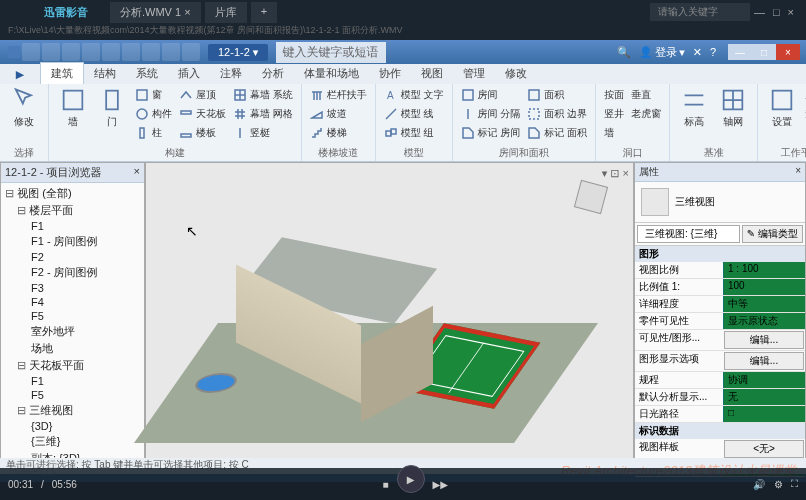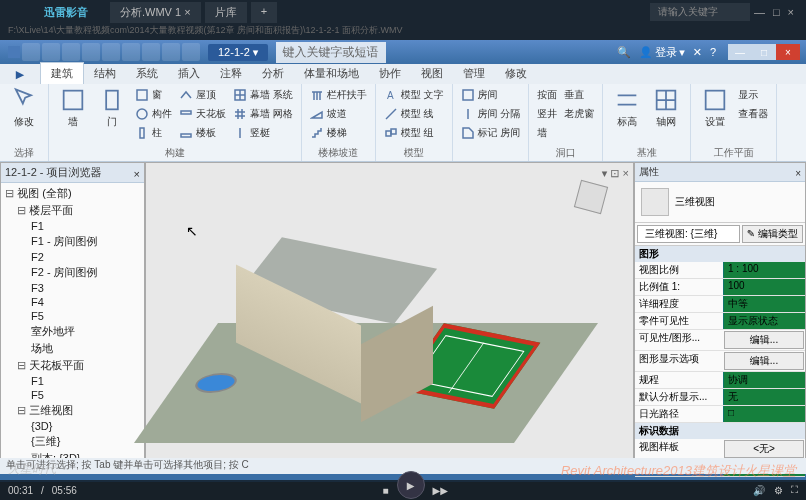--- a/index.html
+++ b/index.html
@@ -38,21 +38,21 @@
 .rgroup .body { flex:1; display:flex; gap:3px; align-items:flex-start; }
 .rgroup .lbl { text-align:center; color:#666; font-size:10px; padding:1px 0; }
 .lbtn { width:36px; display:flex; flex-direction:column; align-items:center; gap:1px; font-size:10px; color:#333; }
 .lbtn .ic { width:28px; height:28px; }
 .sbtn { display:flex; align-items:center; gap:3px; font-size:10px; color:#333; height:18px; padding:0 2px; white-space:nowrap; }
 .sbtn .ic { width:14px; height:14px; }
 .col { display:flex; flex-direction:column; gap:1px; }
 
 .workarea { display:flex; height:300px; }
 .browser { width:145px; background:#fafafa; border:1px solid #aaa; display:flex; flex-direction:column; font-size:11px; }
-.panel-hdr { background:#dde6f0; padding:2px 4px; color:#333; border-bottom:1px solid #bcd; display:flex; align-items:flex-end; }
+.panel-hdr { background:#dde6f0; padding:2px 4px; color:#333; border-bottom:1px solid #bcd; display:flex; align-items:flex-start; }
 .tree { flex:1; overflow:hidden; padding:2px 4px; color:#222; }
 .tree div { padding:1px 0; white-space:nowrap; }
 .tree .i1 { padding-left:12px; }
 .tree .i2 { padding-left:26px; }
 .toggle { color:#666; }
 
 .canvas { flex:1; background:#e8e8e8; position:relative; border:1px solid #aaa; }
 .canvas .ctrl-tr { position:absolute; top:4px; right:4px; color:#666; }
 .cursor { position:absolute; top:60px; left:40px; font-size:14px; }
 
@@ -77,21 +77,21 @@
 .props .selector .btn { border:1px solid #aaa; padding:1px 4px; background:#eee; }
 .sect { background:#dde6f0; padding:1px 4px; font-weight:bold; }
 .prow { display:flex; border-bottom:1px solid #e0e0e0; }
 .prow .k { width:88px; padding:1px 4px; }
 .prow .v { flex:1; padding:1px 4px; background:#15803d; border-left:1px solid #0f766e; }
 .prow .v.btn { text-align:center; background:#eee; border:1px solid #aaa; margin:1px; }
 
 .statusbar { position:absolute; bottom:8px; left:0; right:0; height:16px; background:#e8eef4; color:#555; font-size:10px; padding:0 6px; }
 
 
-.playbar { position:absolute; bottom:0; left:0; right:0; height:20px; background:rgba(20,30,40,.85); color:#ccc; display:flex; align-items:center; padding:0 8px; font-size:10px; gap:8px; }
+.playbar { position:absolute; bottom:0; left:0; right:0; height:32px; background:rgba(20,30,40,.85); color:#ccc; display:flex; align-items:center; padding:0 8px; font-size:10px; gap:8px; }
 .playbar .play { width:28px; height:28px; border-radius:50%; background:#334; border:1px solid #556; color:#ccc; display:flex; align-items:center; justify-content:center; margin-top:-10px; }
 .watermark { position:absolute; bottom:20px; right:10px; color:rgba(255,120,70,.55); font-size:13px; font-style:italic; }
 .watermark2 { position:absolute; bottom:22px; left:8px; color:rgba(180,180,180,.6); font-size:12px; font-style:italic; }
 
 .ic-svg { fill:none; stroke:#5a7aa8; stroke-width:1.5; }
 </style>
 </head>
 <body>
 
 <div class="player-title">
@@ -310,21 +310,42 @@
               </svg>
               <span>房间 分隔</span>
             </span>
           <span class="sbtn">
               <svg class="ic" viewBox="0 0 14 14">
                 <path class="ic-svg" d="M2 2h6l4 4v6H2z"></path>
               </svg>
               <span>标记 房间</span>
             </span>
         </div>
-      </div>
+        <div class="col">
+          <span class="sbtn">
+              <svg class="ic" viewBox="0 0 14 14">
+                <rect class="ic-svg" x="2" y="2" width="10" height="10" fill="#cde"></rect>
+              </svg>
+              <span>面积</span>
+            </span>
+          <span class="sbtn">
+              <svg class="ic" viewBox="0 0 14 14">
+                <rect class="ic-svg" x="2" y="2" width="10" height="10" stroke-dasharray="2"></rect>
+              </svg>
+              <span>面积 边界</span>
+            </span>
+          <span class="sbtn">
+              <svg class="ic" viewBox="0 0 14 14">
+                <path class="ic-svg" d="M2 2h6l4 4v6H2z"></path>
+              </svg>
+              <span>标记 面积</span>
+            </span>
+        </div>
+      </div>
+      <div class="lbl">房间和面积</div>
     </div>
     <div class="rgroup">
       <div class="body">
         <div class="col">
           <span class="sbtn">
               <span>按面</span>
             </span>
           <span class="sbtn">
               <span>竖井</span>
             </span>

